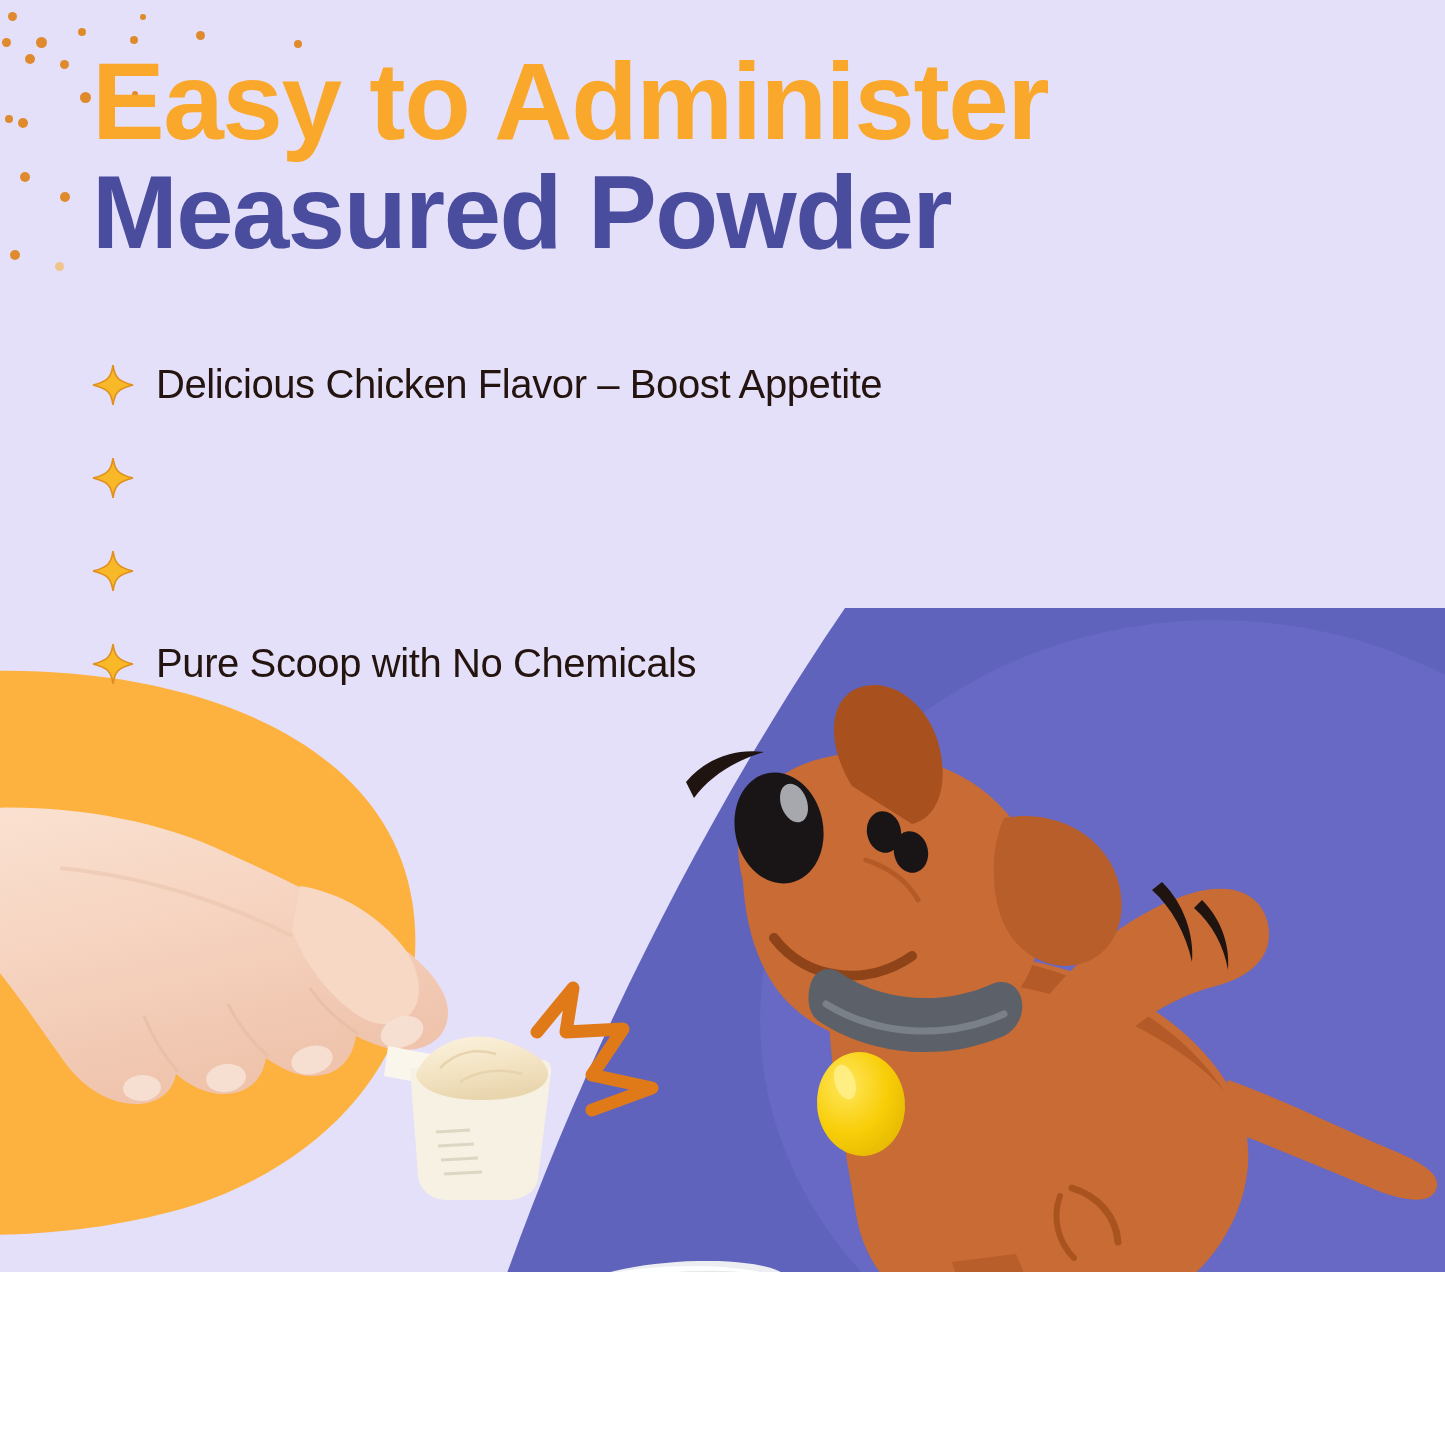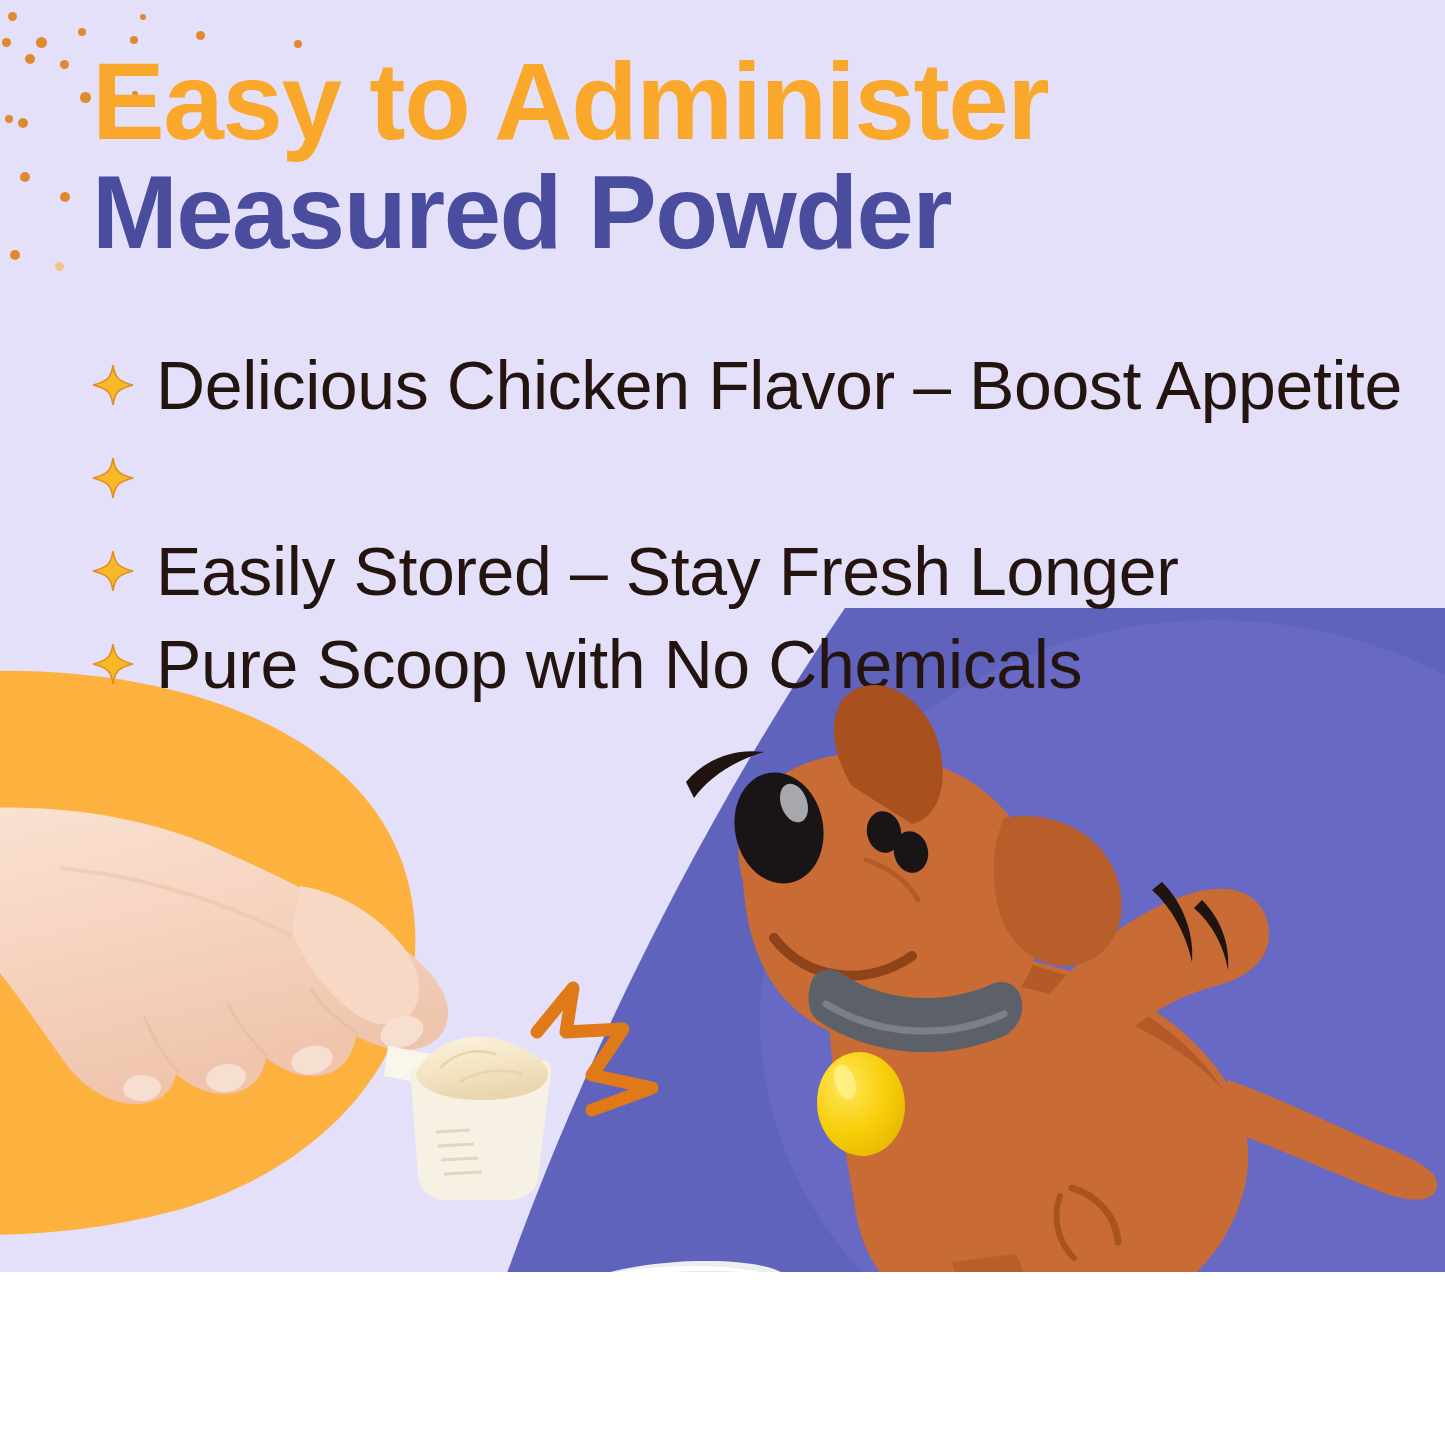--- a/index.html
+++ b/index.html
@@ -67,21 +67,21 @@
     height: 93px;
   }
   .bullet-star {
     flex: 0 0 auto;
     width: 42px;
     height: 42px;
     margin-right: 22px;
     display: block;
   }
   .bullet-text {
-    font-size: 68px;
+    font-size: 40px;
     font-weight: 400;
     color: #241410;
     letter-spacing: -0.4px;
     white-space: nowrap;
   }
 
   
   .art { position: absolute; inset: 0; pointer-events: none; }
   .art svg { position: absolute; top: 0; left: 0; }
 </style>
@@ -141,21 +141,20 @@
     <li class="bullet-row">
       <svg class="bullet-star" viewBox="0 0 40 40">
         <path d="M20 1 C21.6 12 24.4 16.5 39 20 C24.4 23.5 21.6 28 20 39 C18.4 28 15.6 23.5 1 20 C15.6 16.5 18.4 12 20 1 Z" fill="#F8B828" stroke="#E0901C" stroke-width="1.6"></path>
       </svg>
     </li>
 
     <li class="bullet-row">
       <svg class="bullet-star" viewBox="0 0 40 40">
         <path d="M20 1 C21.6 12 24.4 16.5 39 20 C24.4 23.5 21.6 28 20 39 C18.4 28 15.6 23.5 1 20 C15.6 16.5 18.4 12 20 1 Z" fill="#F8B828" stroke="#E0901C" stroke-width="1.6"></path>
       </svg>
-      <span class="bullet-text">Easily Stored – Stay Fresh Longer</span>
     </li>
 
     <li class="bullet-row">
       <svg class="bullet-star" viewBox="0 0 40 40">
         <path d="M20 1 C21.6 12 24.4 16.5 39 20 C24.4 23.5 21.6 28 20 39 C18.4 28 15.6 23.5 1 20 C15.6 16.5 18.4 12 20 1 Z" fill="#F8B828" stroke="#E0901C" stroke-width="1.6"></path>
       </svg>
       <span class="bullet-text">Pure Scoop with No Chemicals</span>
     </li>
   </ul>
 

